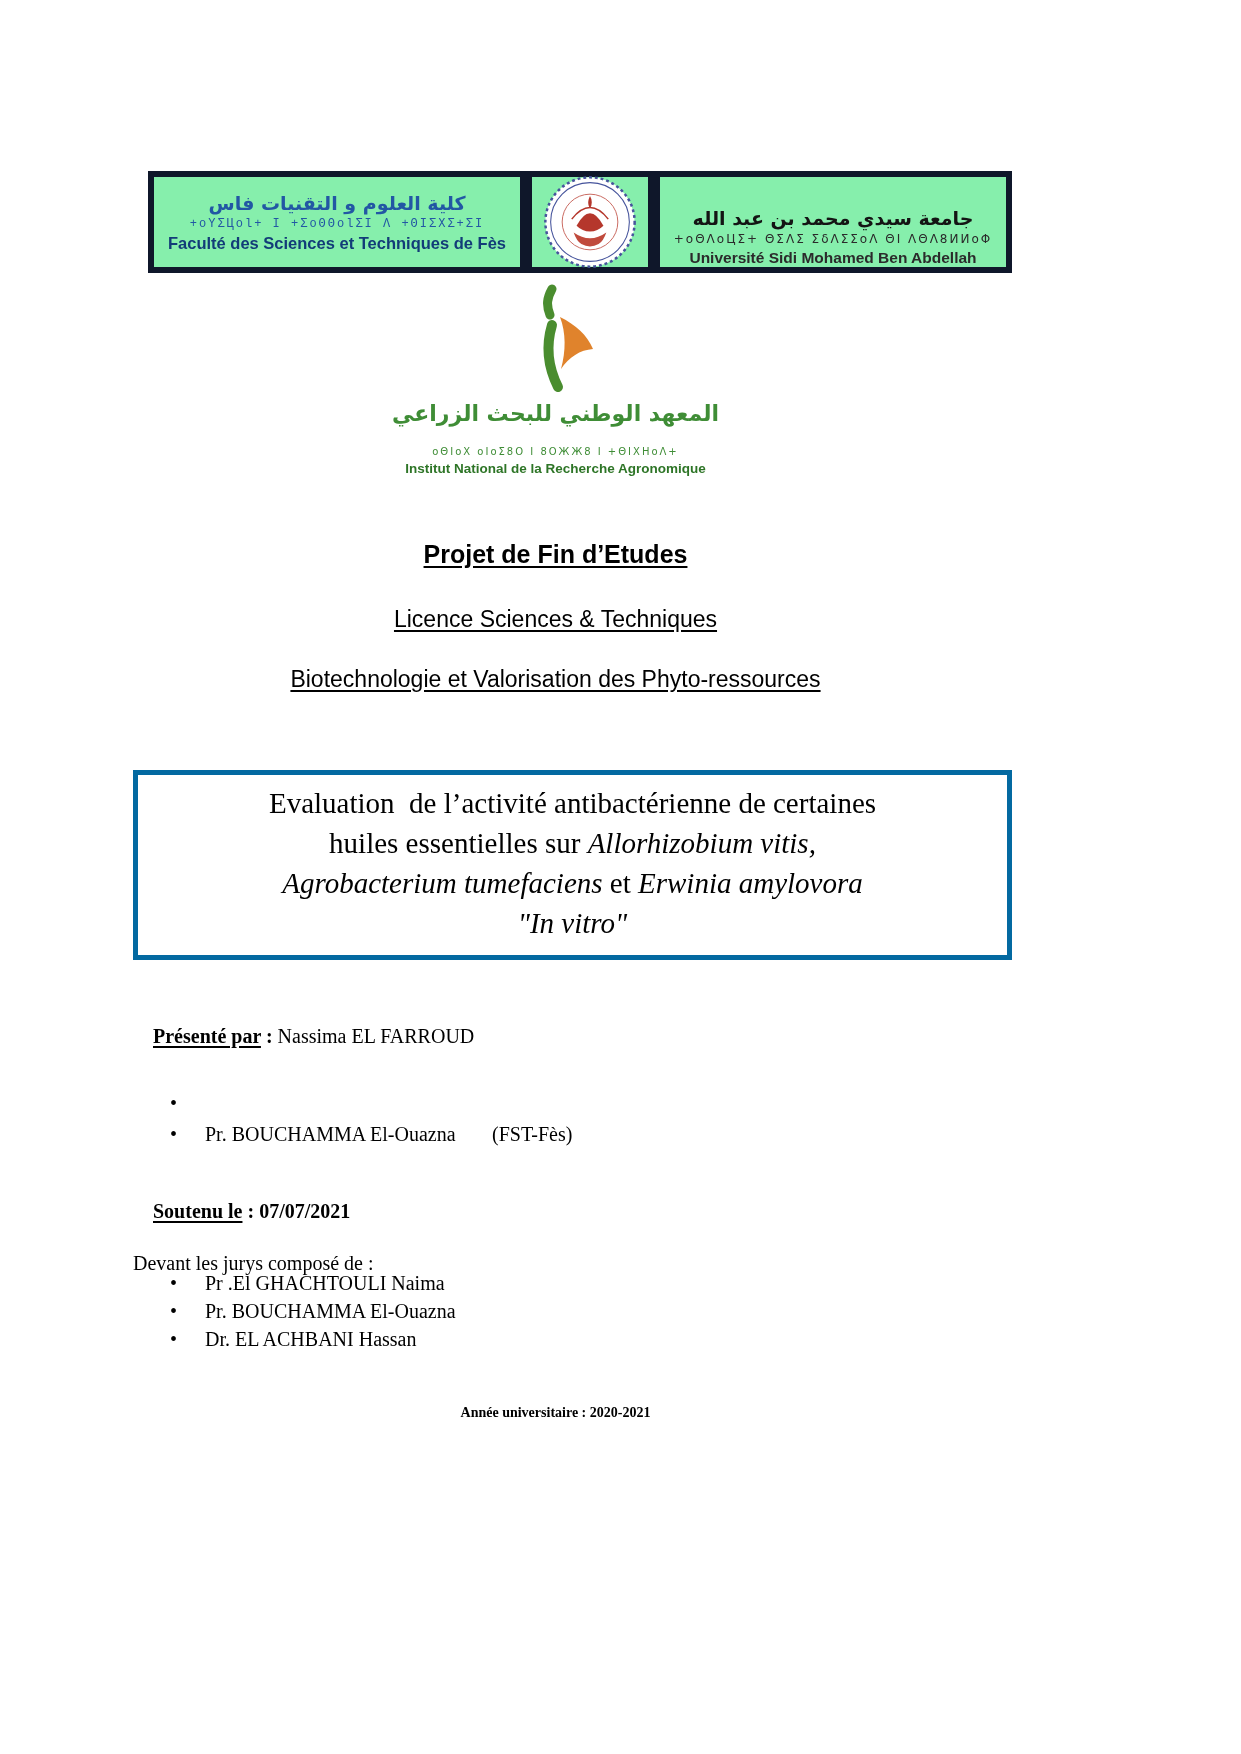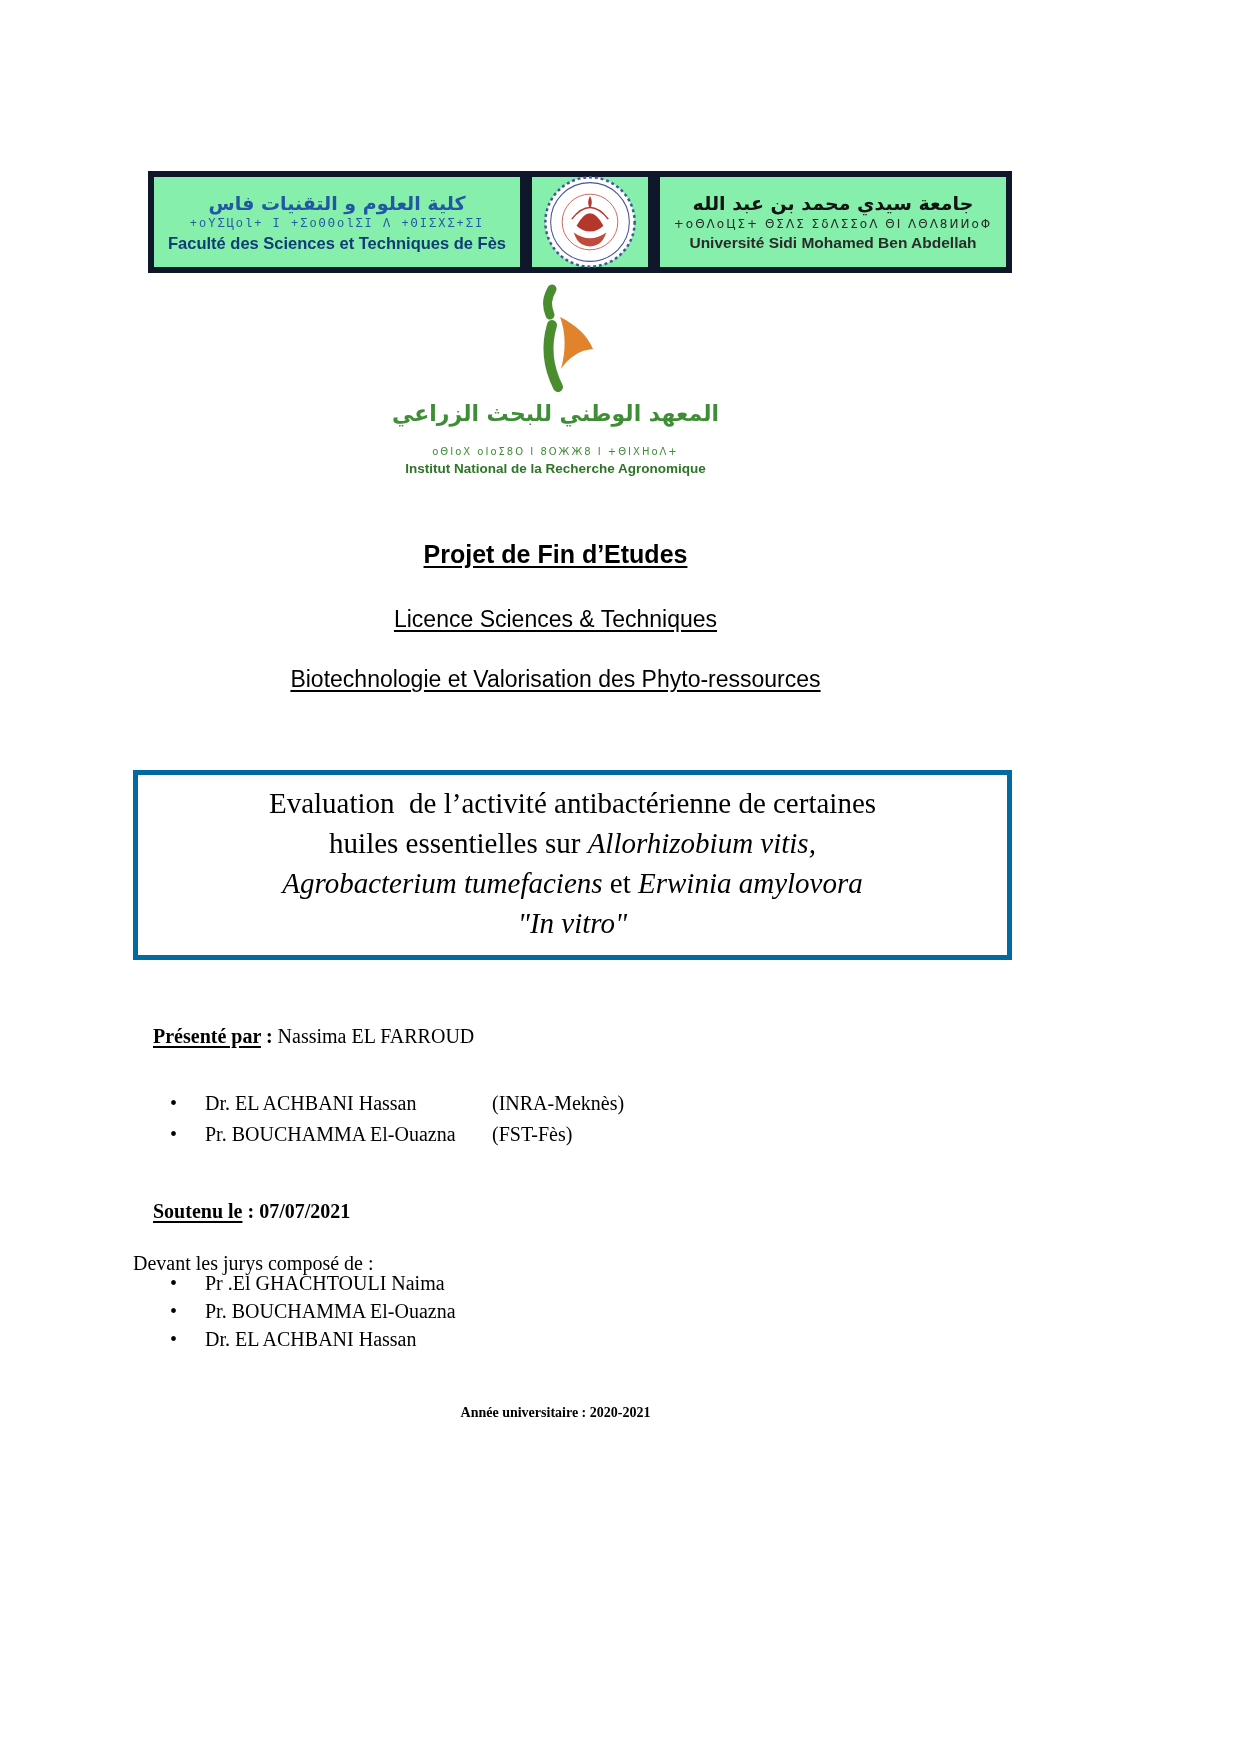--- a/index.html
+++ b/index.html
@@ -5,21 +5,21 @@
   html,body{margin:0;padding:0;background:#ffffff;}
   .page{position:relative;width:1241px;height:1754px;background:#fff;color:#000;
         font-family:"Liberation Serif",serif;overflow:hidden;}
 
   
   .header-band{position:absolute;top:171px;left:148px;width:864px;height:102px;display:flex;align-items:stretch;}
   .hblock{border:6px solid #0f172a;display:flex;flex-direction:column;justify-content:center;text-align:center;background:#86efac;}
   .logo-fst{width:366px;gap:3px;}
   .seal-wrap{width:116px;flex-direction:row;align-items:center;}
   .seal-wrap svg{margin:0 auto;display:block;}
-  .logo-usmba{flex:1;gap:3px;}
+  .logo-usmba{flex:1;gap:3px;justify-content:flex-end;}
   .ar-fst{font-family:"DejaVu Sans",sans-serif;font-size:19px;font-weight:bold;color:#2257a4;}
   .tf-fst{font-family:Liberation Mono, monospace;font-size:12px;letter-spacing:2px;color:#2257a4;text-align:center;}
   .fr-fst{font-family:"Liberation Sans",sans-serif;font-size:16.5px;font-weight:bold;color:#123c78;}
   .ar-usmba{font-family:"DejaVu Sans",sans-serif;font-size:19px;font-weight:bold;color:#141414;}
   .tf-usmba{font-family:"DejaVu Sans",sans-serif;font-size:12px;letter-spacing:2px;color:#2a2a2a;}
   .fr-usmba{font-family:"Liberation Sans",sans-serif;font-size:15.5px;font-weight:bold;color:#2b2b2b;}
 
   
   .inra-block{position:absolute;top:283px;left:133px;width:845px;text-align:center;}
   .inra-block svg{display:block;margin:0 auto;}
@@ -119,21 +119,20 @@
   </div>
 
   <div class="line presented">
     <span class="b u">Présenté par</span><span class="b"> : </span><span>Nassima EL FARROUD</span>
   </div>
 
 
   <div class="blist sup-list">
     <div class="brow">
       <span class="bullet">•</span>
-      <span><span class="sup-name">Dr. EL ACHBANI Hassan</span><span>(INRA-Meknès)</span></span>
     </div>
     <div class="brow">
       <span class="bullet">•</span>
       <span><span class="sup-name">Pr. BOUCHAMMA El-Ouazna</span><span>(FST-Fès)</span></span>
     </div>
   </div>
 
   <div class="line soutenu">
     <span class="b u">Soutenu le</span><span class="b"> : 07/07/2021</span>
   </div>

